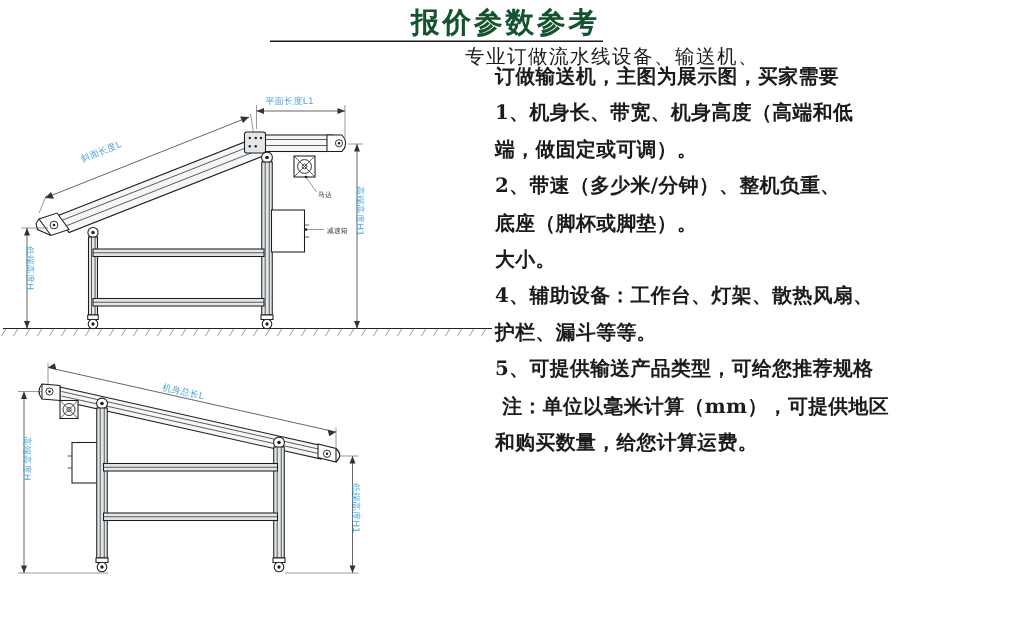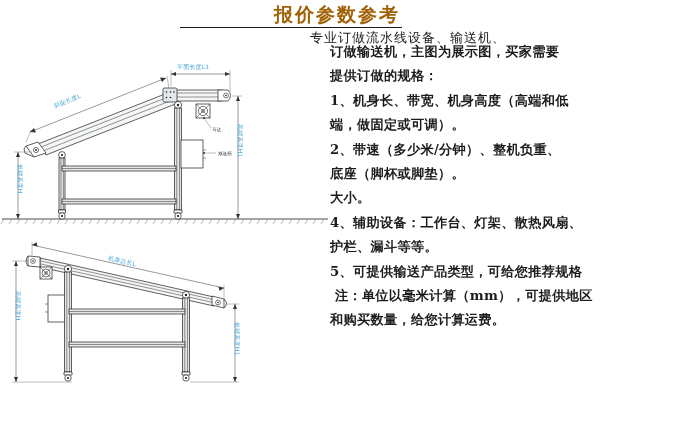--- a/index.html
+++ b/index.html
@@ -33,21 +33,21 @@
   }
   .title {
     position: absolute;
     left: 0; top: 2px;
     width: 674px;
     text-align: center;
     font-family: "DejaVu Serif", "Liberation Serif", serif;
     font-weight: bold;
     font-size: 19px;
     letter-spacing: 2px;
-    color: #a16207;
+    color: #14532d;
   }
   .title-rule {
     position: absolute;
     left: 180px;
     top: 27px;
     width: 222px;
     height: 1px;
     background: #1a1a1a;
   }
   .subtitle {
@@ -119,21 +119,20 @@
 <div id="page">
 
   <div class="header">
     <div class="title">报价参数参考</div>
     <div class="title-rule"></div>
     <div class="subtitle">专业订做流水线设备、输送机、</div>
   </div>
 
   <div class="text-col">
     <p class="para">订做输送机，主图为展示图，买家需要</p>
-    <p class="para">提供订做的规格：</p>
     <p class="para">1、机身长、带宽、机身高度（高端和低</p>
     <p class="para">端，做固定或可调）。</p>
     <p class="para">2、带速（多少米/分钟）、整机负重、</p>
     <p class="para">底座（脚杯或脚垫）。</p>
     <p class="para">大小。</p>
     <p class="para">4、辅助设备：工作台、灯架、散热风扇、</p>
     <p class="para">护栏、漏斗等等。</p>
     <p class="para">5、可提供输送产品类型，可给您推荐规格</p>
     <p class="para"> 注：单位以毫米计算（mm），可提供地区</p>
     <p class="para">和购买数量，给您计算运费。</p>

